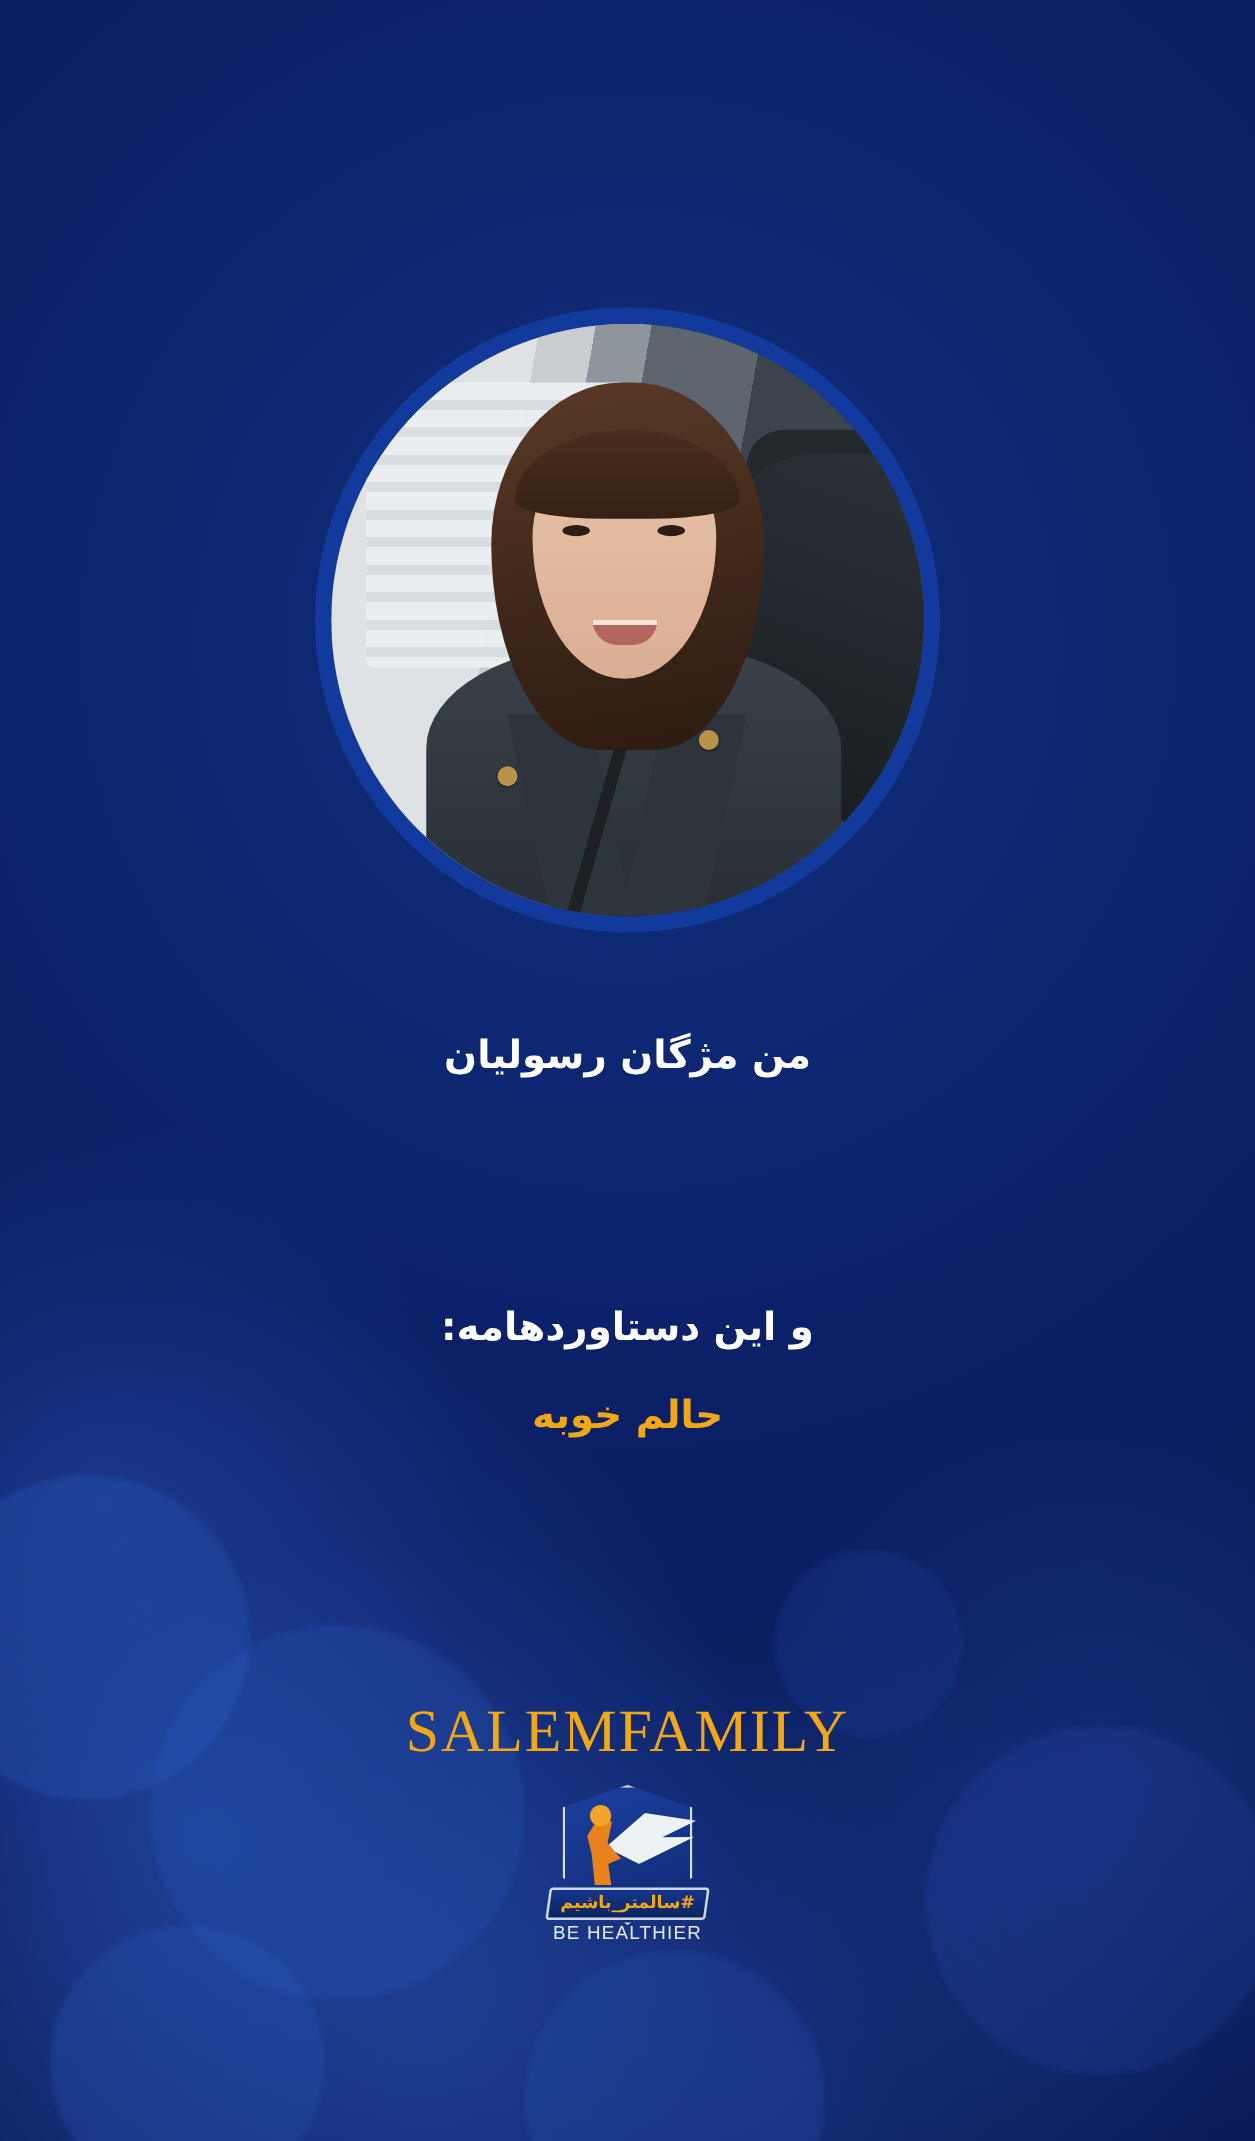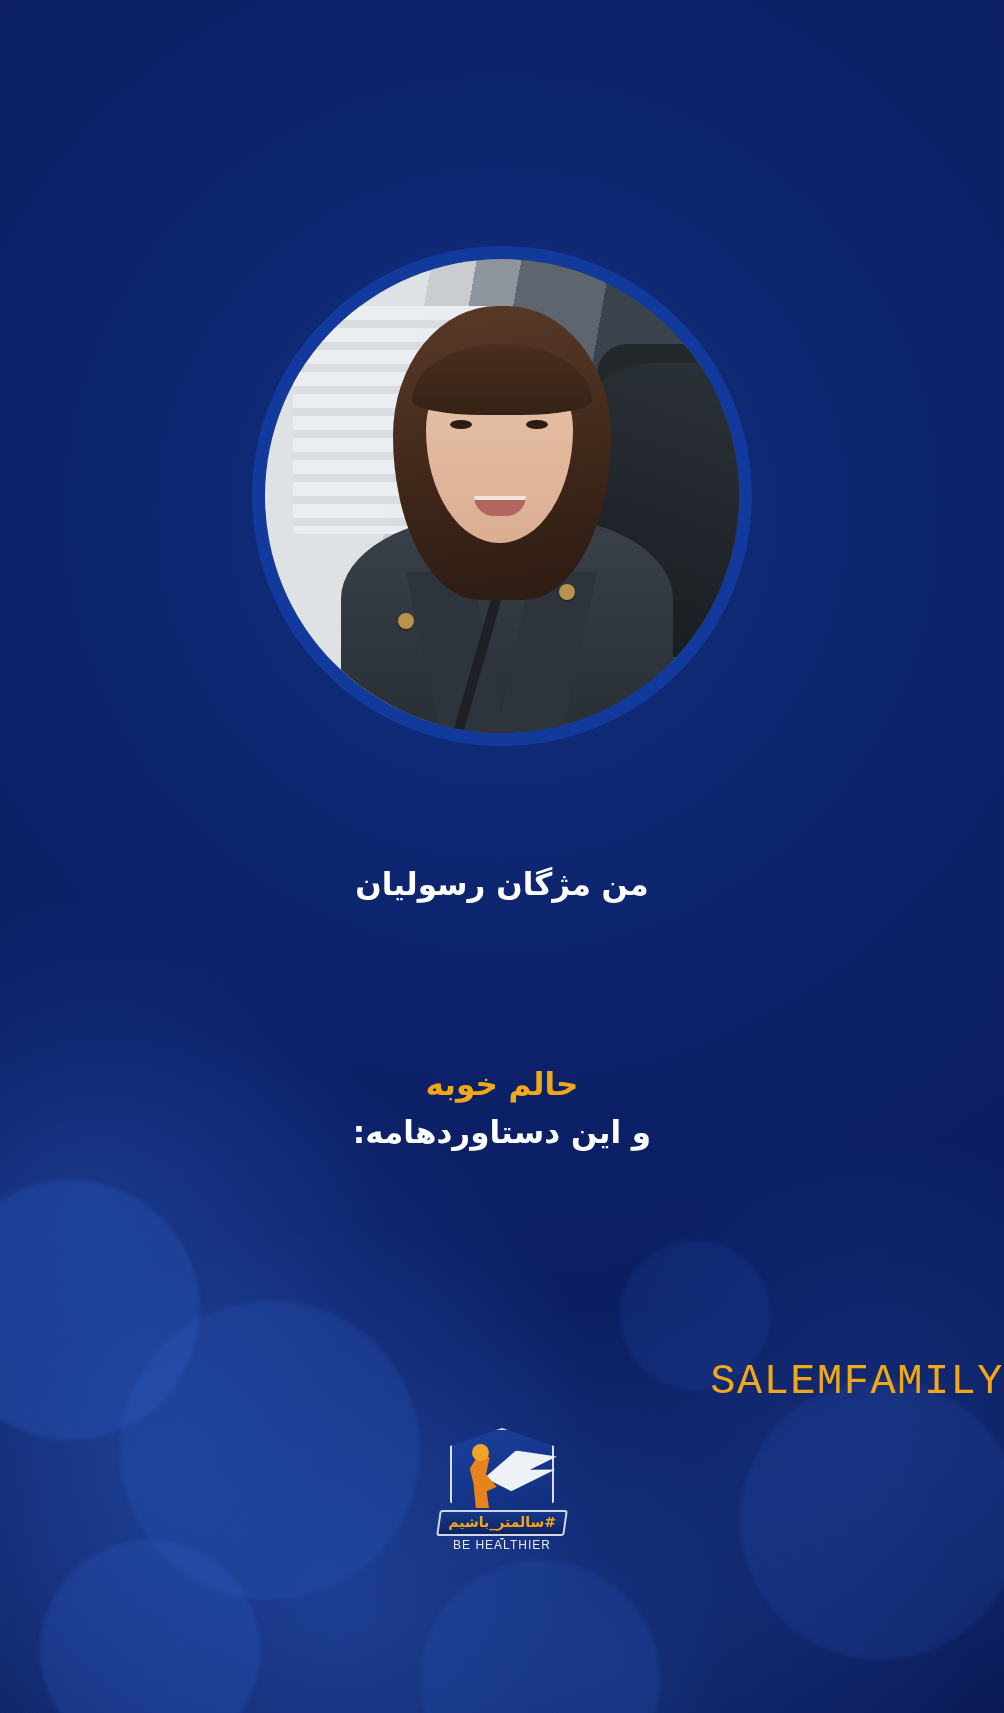--- a/index.html
+++ b/index.html
@@ -189,21 +189,21 @@
     position: absolute;
     left: 0; right: 0;
     text-align: center;
     color: #ffffff;
   }
   .line {
     display: block;
     line-height: 1.55;
   }
   .intro {
-    top: 860px;
+    top: 820px;
     font-size: 31px;
     font-weight: 700;
     letter-spacing: 0.2px;
   }
   .achievement {
     top: 1038px;
     font-size: 31px;
     font-weight: 700;
   }
   .achievement .value {
@@ -211,25 +211,24 @@
     margin-top: 22px;
   }
   .invite {
     top: 1213px;
     font-size: 31px;
     font-weight: 700;
   }
   .brand {
     top: 1358px;
     color: #f0a818;
-    font-size: 42px;
+    font-size: 48px;
     letter-spacing: 1.5px;
-    font-family: Liberation Mono, monospace;
+    font-family: Liberation Serif, serif;
     font-weight: 400;
-    text-align: right;
   }
 
   
   .logo {
     position: absolute;
     left: 50%;
     top: 1424px;
     transform: translateX(-50%);
     width: 140px;
     height: 140px;
@@ -284,21 +283,21 @@
     font-weight: 700;
     letter-spacing: 0.5px;
     transform: skewX(8deg);
     white-space: nowrap;
   }
   .logo-sub {
     position: absolute;
     left: 0; right: 0; top: 114px;
     text-align: center;
     color: #e8e9ee;
-    font-size: 12px;
+    font-size: 15px;
     letter-spacing: 1px;
     font-family: "Liberation Sans", sans-serif;
   }
 </style>
 </head>
 <body>
 
 <div class="poster">
 
   <div class="bubble" style="left:-60px; top:1180px; width:260px; height:260px;"></div>
@@ -329,22 +328,22 @@
       <div class="ph-eye" style="left:55%; top:34%;"></div>
       <div class="ph-mouth"></div>
     </div>
   </div>
 
   <div class="text-block intro">
     <span class="line">من مژگان رسولیان</span>
   </div>
 
   <div class="text-block achievement">
+    <span class="line">و این دستاوردهامه:</span>
     <span class="line value">حالم خوبه</span>
-    <span class="line">و این دستاوردهامه:</span>
   </div>
 
   <div class="text-block invite">
   </div>
 
   <div class="text-block brand">SALEMFAMILY</div>
 
   <div class="logo">
     <div class="logo-shield"></div>
     <div class="logo-wing"></div>

